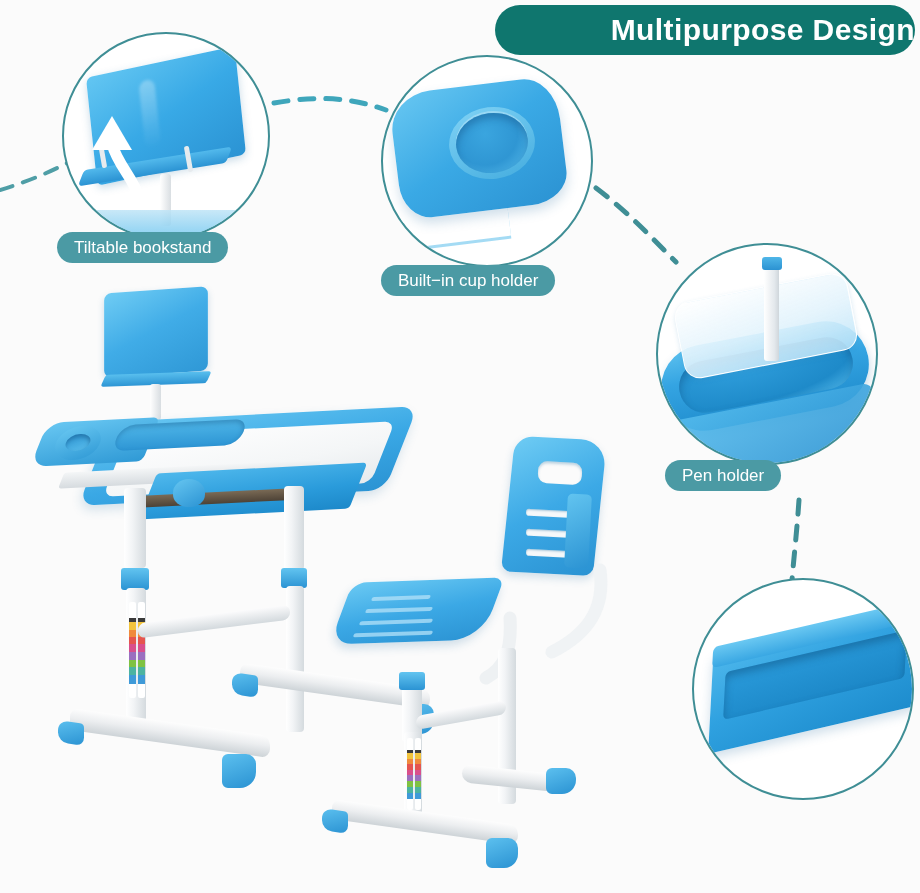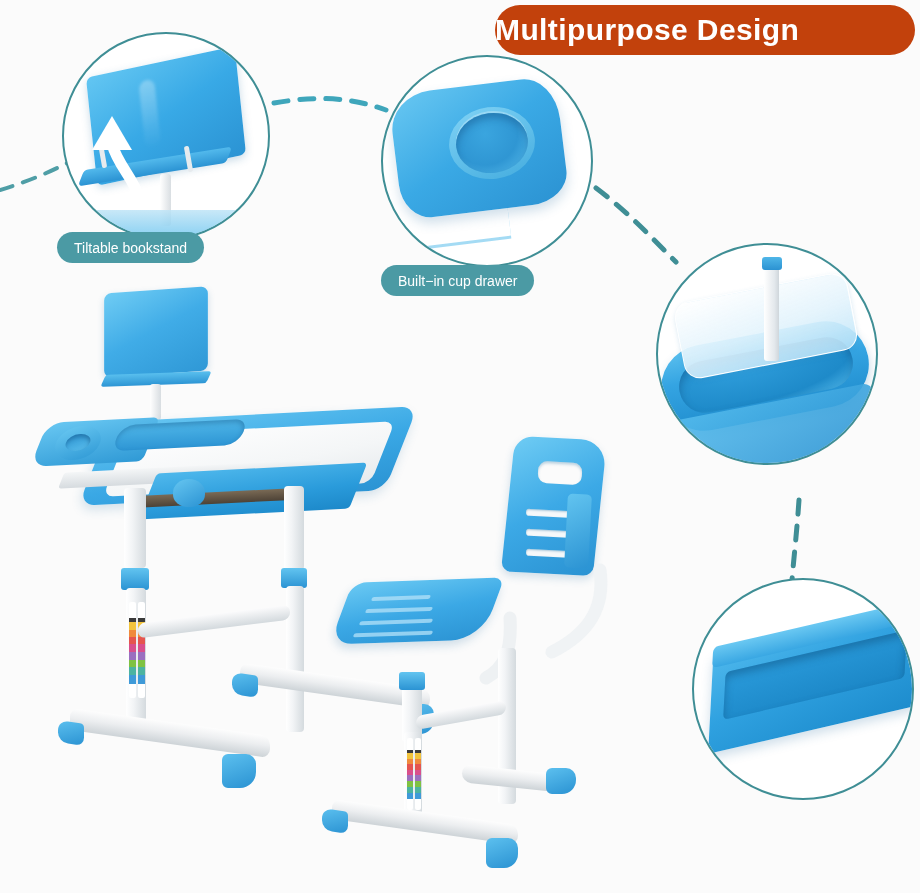--- a/index.html
+++ b/index.html
@@ -8,38 +8,38 @@
     background: #fbfbfb;
     font-family: "Liberation Sans", sans-serif;
     overflow: hidden;
   }
   #stage { position: relative; width: 920px; height: 893px; background: #fbfbfb; }
 
   
   .title-banner {
     position: absolute; left: 495px; top: 5px;
     width: 420px; height: 50px;
-    background: #c2410c;
+    background: #0f766e;
     border-radius: 25px;
-    display: flex; align-items: center; justify-content: flex-start;
+    display: flex; align-items: center; justify-content: flex-end;
   }
   .title-banner span {
     color: #ffffff; font-size: 30px; font-weight: bold; letter-spacing: .4px;
   }
 
   
   .pill {
     position: absolute;
     background: #4b9aa4;
     border-radius: 16px;
     height: 31px;
     display: flex; align-items: center; justify-content: center;
     padding: 0 17px;
   }
-  .pill span { color: #fff; font-size: 14px; white-space: nowrap; }
+  .pill span { color: #fff; font-size: 17px; white-space: nowrap; }
 
   
   .callout {
     position: absolute;
     border: 2px solid #3f8e95;
     border-radius: 50%;
     background: #ffffff;
     overflow: hidden;
   }
 
@@ -308,23 +308,26 @@
     <div class="art dw-body" style="left:14px; top:52px;"></div>
     <div class="art dw-cavity" style="left:28px; top:72px;"></div>
     <div class="art dw-front" style="left:16px; top:44px;"></div>
   </div>
 
   <div class="pill" style="left:57px; top:232px;">
     <span>Tiltable bookstand</span>
   </div>
 
   <div class="pill" style="left:381px; top:265px;">
-    <span>Built−in cup drawer</span>
-  </div>
-
+    <span>Built−in cup holder</span>
+  </div>
+
+  <div class="pill" style="left:665px; top:460px;">
+    <span>Pen holder</span>
+  </div>
 
 
   <div class="art" style="left:0px; top:280px; width:520px; height:560px;">
 
     <div class="art bookstand-main" style="left:104px; top:10px;"></div>
     <div class="art bookstand-main-lip" style="left:104px; top:93px;"></div>
     <div class="art" style="left:150px; top:104px; width:11px; height:36px;
                 background: linear-gradient(90deg,#fff,#d8dde1); border-radius:3px;"></div>
 
     <div class="art desk-top-blue" style="left:98px; top:134px;"></div>

